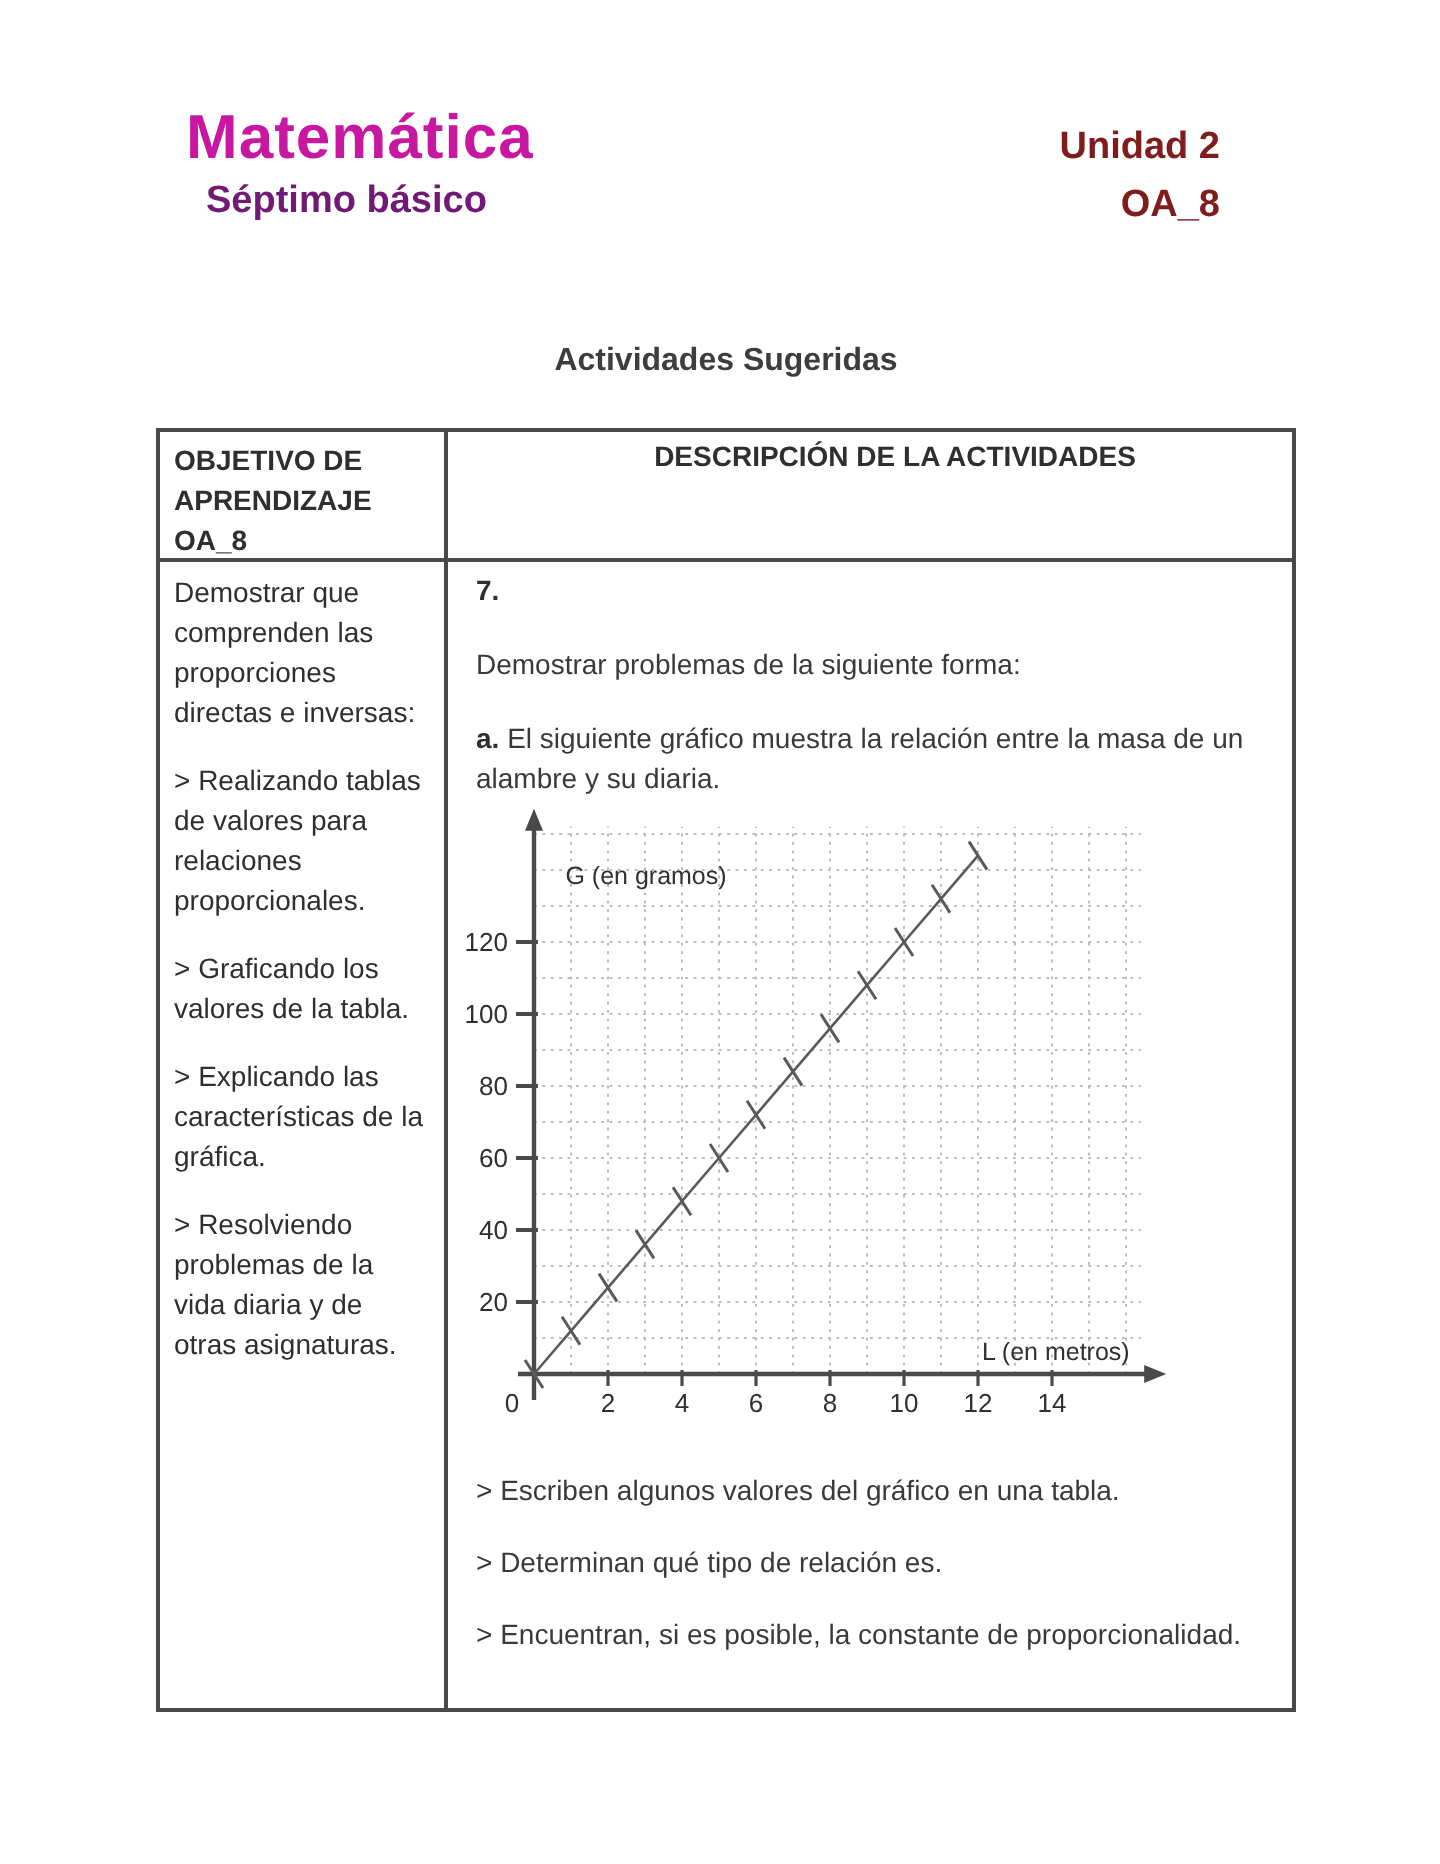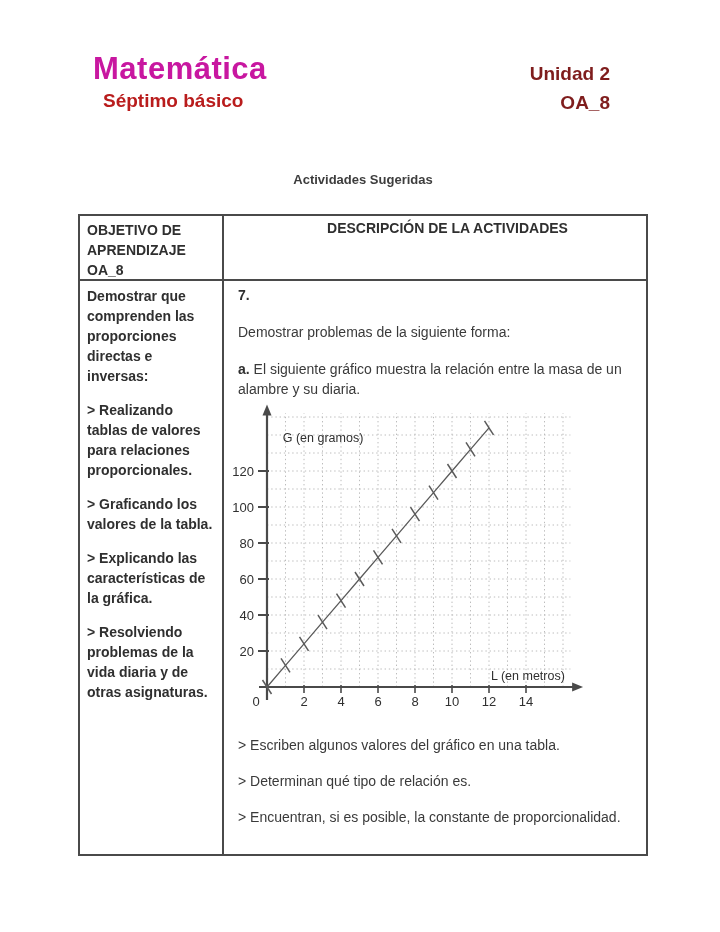--- a/index.html
+++ b/index.html
@@ -3,39 +3,39 @@
 <meta charset="utf-8">
 <style>
   * { margin:0; padding:0; box-sizing:border-box; }
   html,body { width:720px; height:932px; background:#ffffff;
     font-family:"Liberation Sans", sans-serif; color:#333; }
   #page { position:relative; width:720px; height:932px; background:#fff; overflow:hidden;margin-top:11px; }
 
   
   .hdr-left { position:absolute; left:93px; top:40px; }
   .hdr-title { font-size:31px; font-weight:bold; color:#C817A0; letter-spacing:0.5px; }
-  .hdr-sub { font-size:19px; font-weight:bold; color:#b91c1c; margin-left:10px; margin-top:3px; }
+  .hdr-sub { font-size:19px; font-weight:bold; color:#701a75; margin-left:10px; margin-top:3px; }
   .hdr-right { position:absolute; right:110px; top:48px; text-align:right; }
   .hdr-unit, .hdr-oa { font-size:19px; font-weight:bold; color:#7f1d1d; line-height:29px; }
 
   
   .section-title { position:absolute; left:78px; top:161px; width:570px; text-align:center;
-    font-size:13px; font-weight:bold; color:#3d3d3d; }
+    font-size:16px; font-weight:bold; color:#3d3d3d; }
 
   
   .acttable { position:absolute; left:78px; top:203px; width:570px; height:642px;
     border:2px solid #4a4a4a; display:grid; grid-template-columns:144px 1fr;
     grid-template-rows:65px 1fr; }
   .cell { overflow:hidden;padding-left:25px; }
   .c1h { border-right:2px solid #4a4a4a; border-bottom:2px solid #4a4a4a;
     padding:4px 7px; font-size:14px; font-weight:bold; line-height:20px; color:#2f2f2f; }
   .c2h { border-bottom:2px solid #4a4a4a; padding-top:4px; text-align:center;
     font-size:14px; font-weight:bold; color:#2f2f2f; }
   .c1b { border-right:2px solid #4a4a4a; padding:5px 6px 0 7px;
-    font-size:14px; font-weight:bold; line-height:20px; color:#2f2f2f; }
+    font-size:14px; font-weight:normal; line-height:20px; color:#2f2f2f; }
   .c1b p { margin:0 0 14px 0; }
   .c2b { padding:4px 8px 0 14px; font-size:14px; line-height:20px; color:#3a3a3a; position:relative; }
   .c2b .num { font-weight:bold; color:#2f2f2f; margin:0 0 17px 0; }
   .c2b .para { margin:0 0 17px 0; }
   .c2b .item { margin:0 0 6px 0; }
   .c2b .item b { color:#2f2f2f; }
   .followup { margin:0 0 16px 0; }
   .chart-wrap { margin:2px 0 18px -6px; }
   svg { overflow:visible; display:block; }
 </style>

